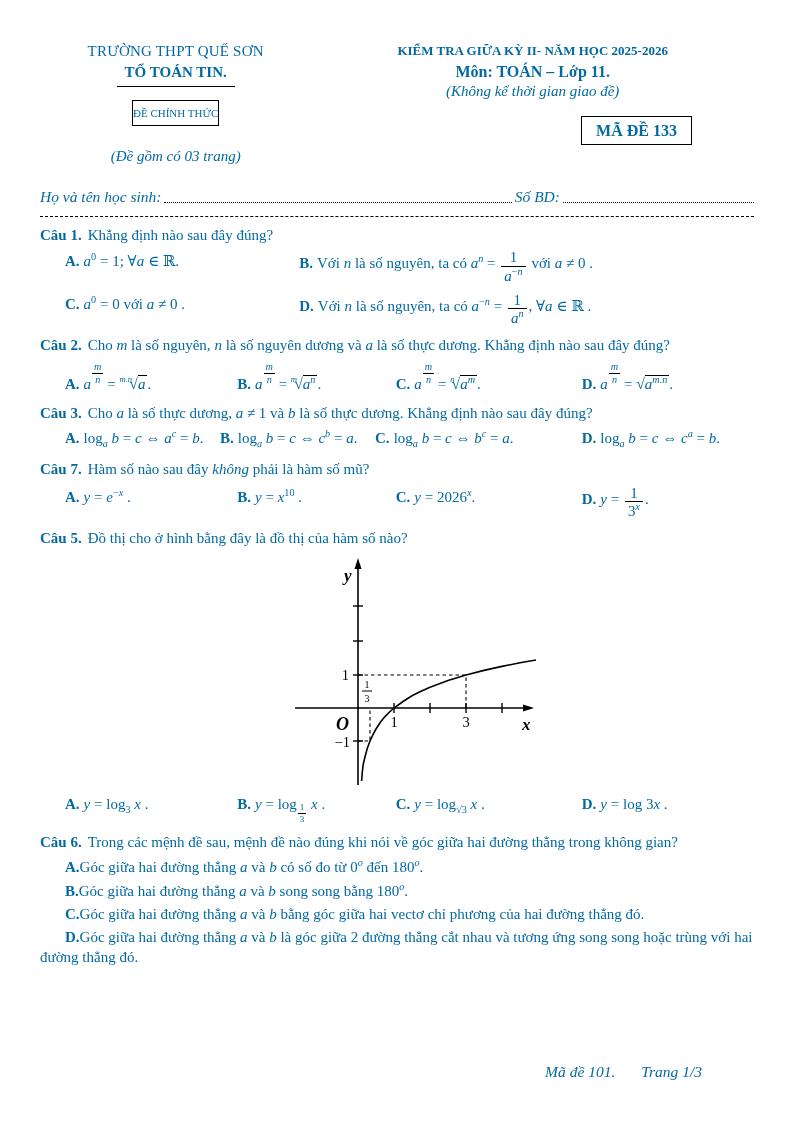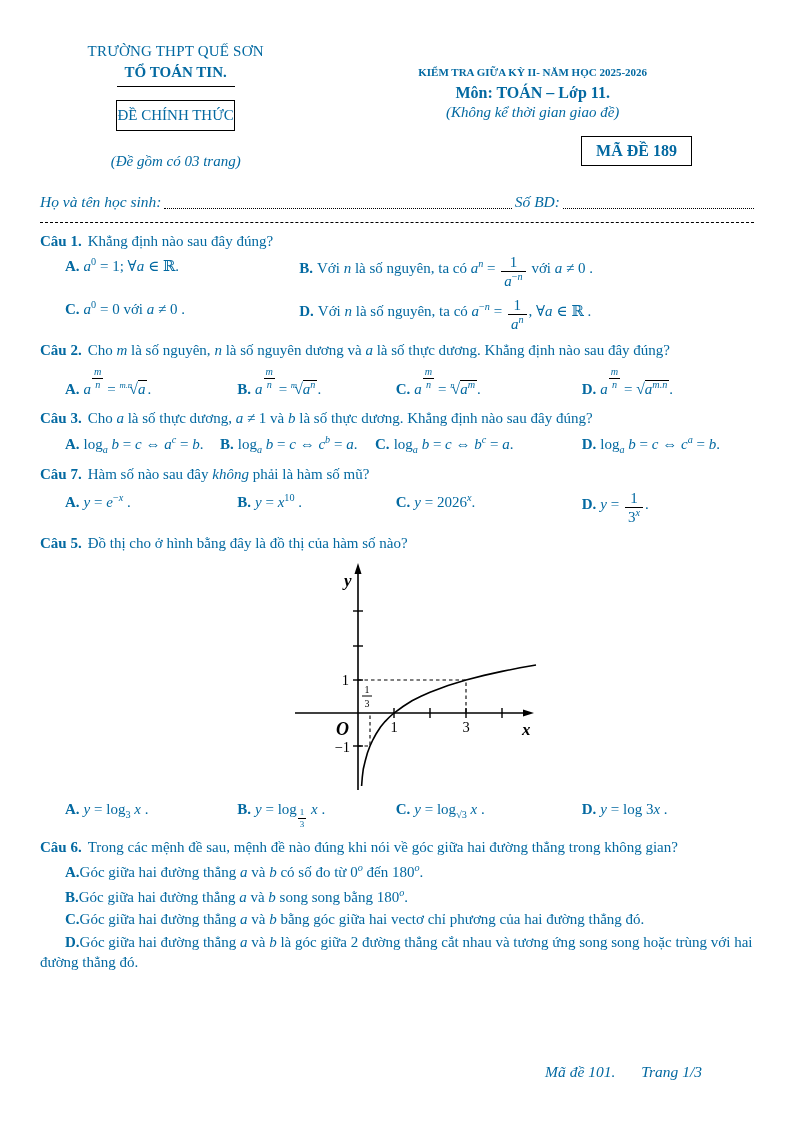--- a/index.html
+++ b/index.html
@@ -16,23 +16,23 @@
     padding:42px 40px 0 40px;
     overflow:hidden;
   }
   
   .hdr { display:flex; }
   .hdr-left { width:38%; text-align:center; }
   .hdr-right { width:62%; text-align:center; }
   .school { font-size:15px; letter-spacing:.2px; }
   .dept { font-weight:bold; margin-top:1px; }
   .dept-rule { width:118px; border-bottom:1.6px solid #000; margin:3px auto 0; }
-  .official-box { display:inline-block; border:1.6px solid #000; padding:5px 0; margin-top:13px; font-size:15px; }
+  .official-box { display:inline-block; border:1.6px solid #000; padding:5px 0; margin-top:13px; font-size:11px; }
   .pages-note { font-style:italic; margin-top:21px; }
-  .exam-title { font-weight:bold; font-size:11px;margin-top:23px; }
+  .exam-title { font-weight:bold; font-size:13px; }
   .subject { font-weight:bold; font-size:16px; margin-top:2px; }
   .duration { margin-top:2px; }
   .duration-note { font-style:italic; }
   .code-box { display:block; border:1.7px solid #000; padding:3px 14px; font-weight:bold; font-size:16px; width:max-content; margin:14px 62px 0 auto; }
   
   .student-row { display:flex; align-items:flex-end; margin-top:20px; font-style:italic; font-size:15.5px; }
   .dotfill { flex:1; border-bottom:1.6px dotted #000; margin:0 3px 4px 3px; height:1em; }
   .dotfill.short { flex:0.55; margin-right:0; }
   .sep-dashed { border-bottom:1.5px dashed #000; margin-top:9px; }
   
@@ -84,21 +84,21 @@
       <div class="school">TRƯỜNG THPT QUẾ SƠN</div>
       <div class="dept">TỔ TOÁN TIN.</div>
       <div class="dept-rule"></div>
       <div><span class="official-box">ĐỀ CHÍNH THỨC</span></div>
       <div class="pages-note">(Đề gồm có 03 trang)</div>
     </div>
     <div class="hdr-right">
       <div class="exam-title">KIỂM TRA GIỮA KỲ II- NĂM HỌC 2025-2026</div>
       <div class="subject">Môn: TOÁN – Lớp  11.</div>
       <div class="duration-note">(Không kể thời gian giao đề)</div>
-      <span class="code-box">MÃ ĐỀ 189</span>
+      <span class="code-box">MÃ ĐỀ 133</span>
     </div>
   </div>
 
   <div class="student-row">
     <span>Họ và tên học sinh:</span>
     <span class="dotfill"></span>
     <span>Số BD:</span>
     <span class="dotfill short"></span>
   </div>
   <div class="sep-dashed"></div>

